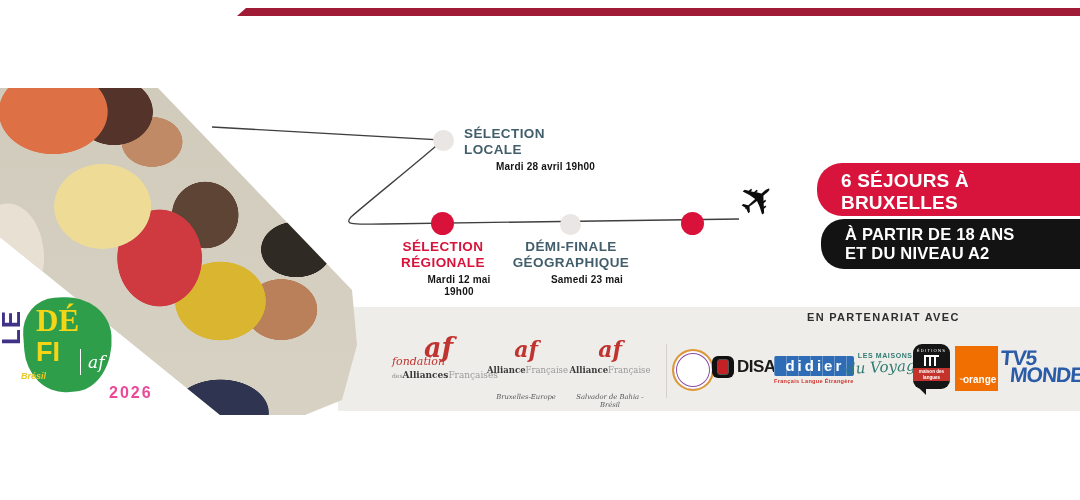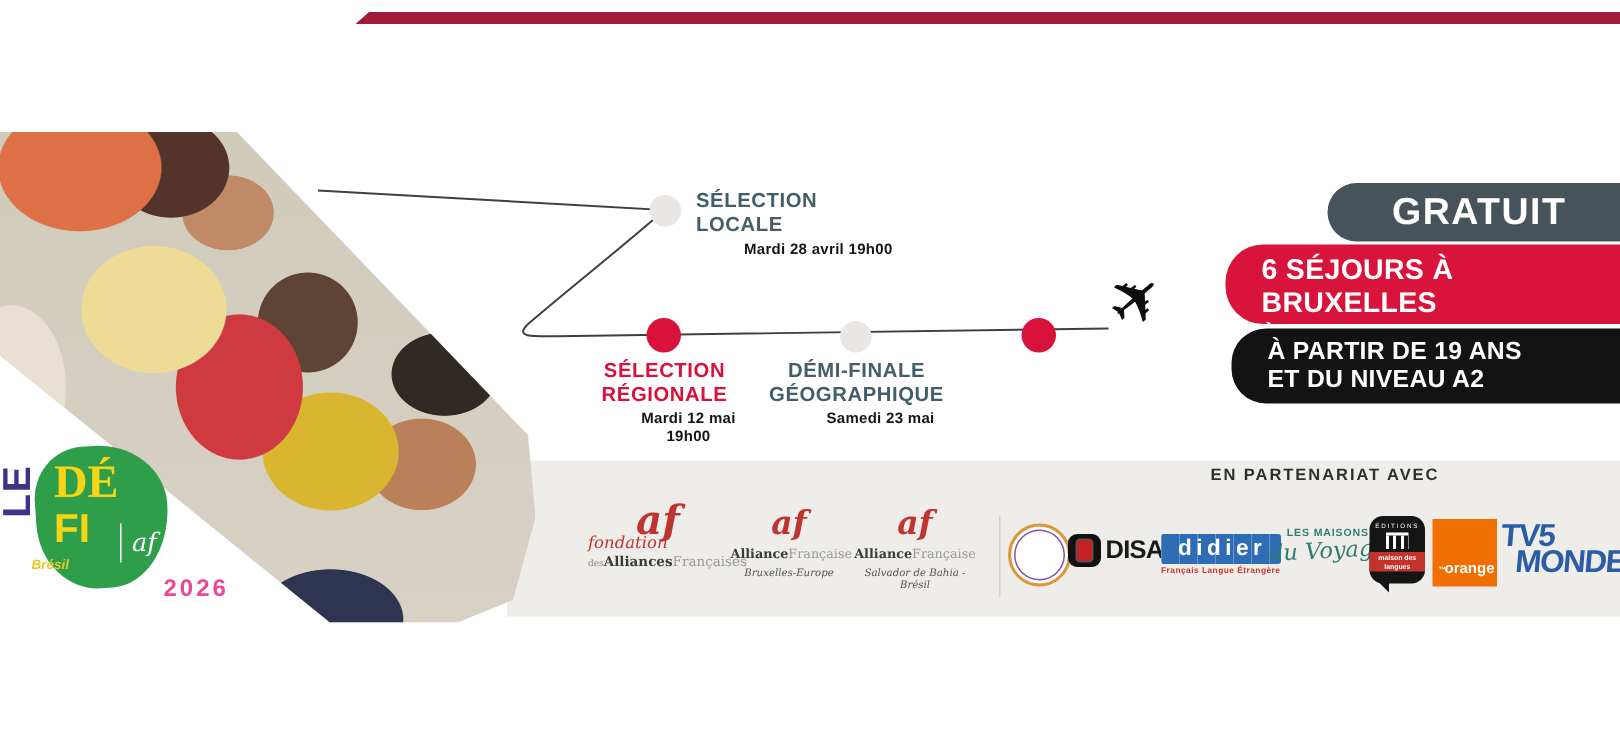--- a/index.html
+++ b/index.html
@@ -78,21 +78,21 @@
   .logo-fond{position:absolute;left:392px;top:336px;width:92px;height:54px;}
   .logo-fond .af-glyph{position:absolute;left:32px;top:-4px;font-size:27px;}
   .logo-fond .script{position:absolute;left:0;top:19px;font-family:"DejaVu Serif",serif;
                      font-style:italic;color:#bf3330;font-size:11px;}
   .logo-fond .nameline{position:absolute;left:0;top:34px;font-size:9px;}
   .nm1{color:#3a3a3a;font-weight:700;} .nm2{color:#9a9a9a;} .nm0{color:#8a8a8a;font-size:6px;}
 
   .logo-afb{position:absolute;top:336px;text-align:center;}
   .logo-afb .af-glyph{font-size:22px;display:block;}
   .logo-afb .nameline{font-size:8.5px;margin-top:3px;}
-  .logo-afb .sub{font-size:6.8px;font-style:italic;color:#555;font-family:"DejaVu Serif",serif;margin-top:3px;}
+  .logo-afb .sub{font-size:6.8px;font-style:italic;color:#555;font-family:"DejaVu Serif",serif;margin-top:18px;}
 
   .vdivider{position:absolute;left:666px;top:344px;width:1px;height:54px;background:#d5d2cd;}
 
   .logo-circle{position:absolute;left:672px;top:349px;width:38px;height:38px;border-radius:50%;
                background:#fff;border:2px solid #dd9733;box-shadow:inset 0 0 0 2px #fff,inset 0 0 0 3px #8a4fa0;
                display:flex;align-items:center;justify-content:center;}
   .logo-circle span{font-size:5px;font-style:italic;color:#8a4fa0;font-family:"DejaVu Serif",serif;text-align:center;}
 
   .logo-disal{position:absolute;left:712px;top:356px;display:flex;align-items:center;}
   .disal-ic{width:22px;height:22px;background:#111;border-radius:6px;display:flex;align-items:center;justify-content:center;}
@@ -171,29 +171,28 @@
     <div class="ms-date">Mardi 12 mai 19h00</div>
   </div>
 
   <div class="ms center" style="left:508px;top:239px;width:126px;">
     <div class="ms-title slate">DÉMI-FINALE</div>
     <div class="ms-title slate">GÉOGRAPHIQUE</div>
     <div class="ms-date">Samedi 23 mai</div>
   </div>
 
 
-  <div class="badge badge-gratuit">GRATUIT</div>
 
   <div class="badge badge-prize">
     <div class="l1">6 SÉJOURS À BRUXELLES</div>
     <div class="l2">À GAGNER</div>
   </div>
 
   <div class="badge badge-req">
-    <div class="l1">À PARTIR DE 19 ANS</div>
+    <div class="l1">À PARTIR DE 18 ANS</div>
     <div class="l2">ET DU NIVEAU A2</div>
   </div>
 
   <div class="partners-heading">EN PARTENARIAT AVEC</div>
 
   <div class="logo-fond">
     <span class="af-glyph">af</span>
     <span class="script">fondation</span>
     <span class="nameline serif"><span class="nm0">des</span><span class="nm1">Alliances</span><span class="nm2">Françaises</span></span>
   </div>

